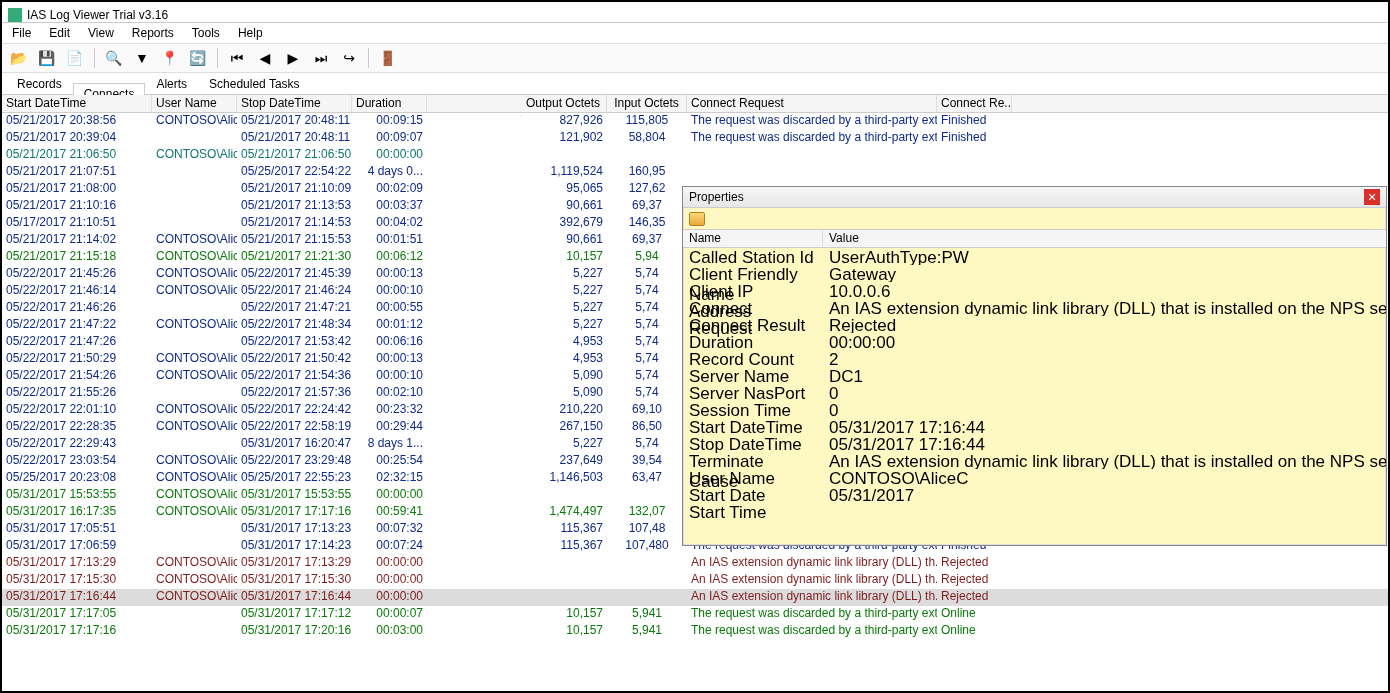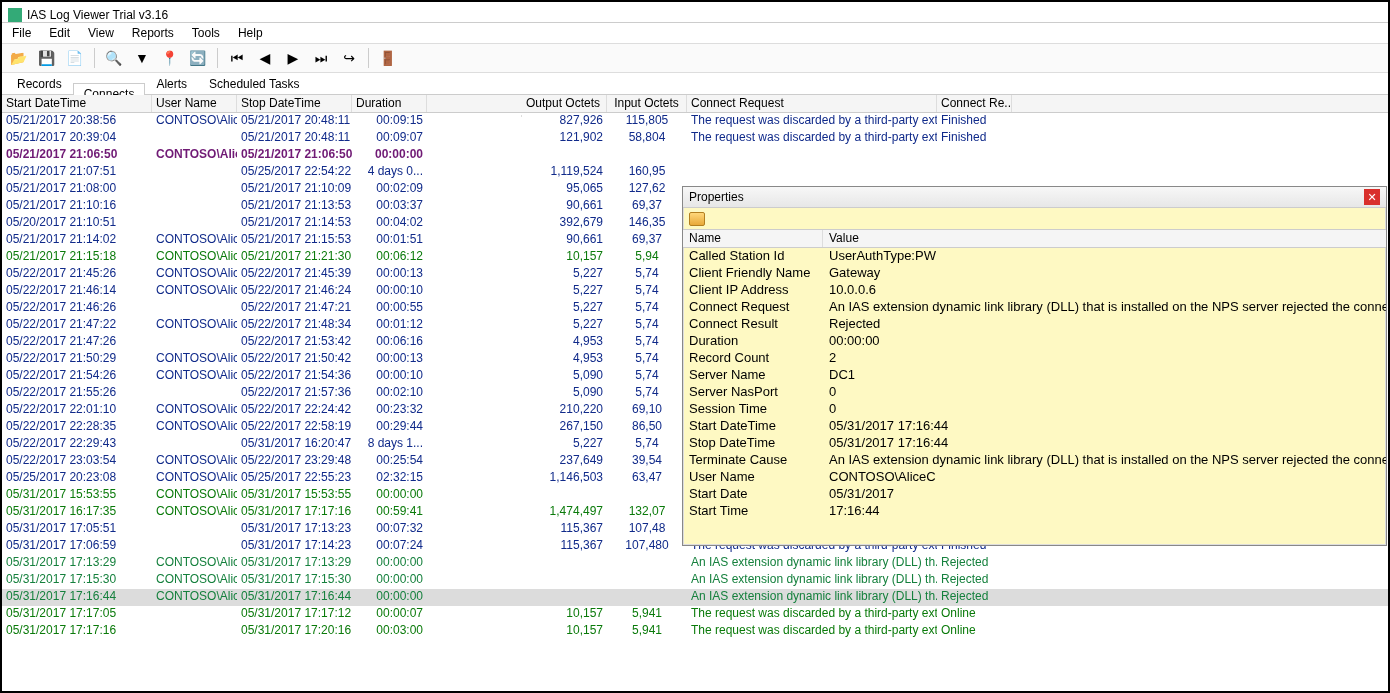--- a/index.html
+++ b/index.html
@@ -25,33 +25,33 @@
   .c-start   { width:150px; }
   .c-user    { width:85px;  }
   .c-stop    { width:115px; }
   .c-dur     { width:75px; text-align:right; }
   .c-ip      { width:95px; text-align:right;margin-top:20px; }
   .c-out     { width:85px; text-align:right; }
   .c-in      { width:80px;  text-align:center; }
   .c-req     { width:250px; }
   .c-res     { width:75px;  }
   .blue   { color:#102a8a; }
-  .gray   { color:#701a75;font-weight:bold;    }
+  .gray   { color:#0f766e;    }
   .green  { color:#0a7a0a; }
-  .red    { color:#15803d; }
+  .red    { color:#7f1d1d; }
   .props { position:absolute; left:680px; top:184px; width:705px; height:360px; background:#fef9c3; border:1px solid #888; box-shadow:0 0 0 1px #ddd inset; z-index:5; }
   .props-title { display:flex; align-items:center; padding:2px 6px; font-size:12px; background:linear-gradient(#f7f7f7,#e7e7e7); border-bottom:1px solid #ccc; }
   .props-title .close { margin-left:auto; width:16px; height:16px; background:#d9302c; color:#fff; font-size:11px; display:flex; align-items:center; justify-content:center; }
   .props-tool { height:22px; border-bottom:1px solid #ccc; padding:2px 6px; display:flex; align-items:center; }
   .props-tool .tiny { width:16px; height:14px; background:linear-gradient(#ffd77a,#e8a93a); border:1px solid #b37f20; border-radius:2px; }
   .props-head { display:flex; background:#f5f5f5; border-bottom:1px solid #ccc; font-size:12px; height:18px; }
   .ph-n { width:140px; padding:1px 6px; border-right:1px solid #ddd; }
   .ph-v { flex:1;     padding:1px 6px; }
   .props-body { overflow:auto; height:calc(100% - 22px - 22px - 18px); }
-  .prow { display:flex; font-size:13px; height:17px; }
+  .prow { display:flex; font-size:17px; height:17px; }
   .pn { width:140px; padding:0 6px; }
   .pv { flex:1;     padding:0 6px; white-space:nowrap; overflow:hidden; text-overflow:clip; }
   .props-body::-webkit-scrollbar { width:16px; }
   .props-body::-webkit-scrollbar-thumb { background:#c2c2c2; border:1px solid #aaa; }
 </style>
 </head>
 <body>
 
 <div class="window">
 
@@ -168,21 +168,21 @@
           <div class="c-user"></div>
           <div class="c-stop">05/21/2017 21:13:53</div>
           <div class="c-dur">00:03:37</div>
           <div class="c-ip"></div>
           <div class="c-out">90,661</div>
           <div class="c-in">69,37</div>
           <div class="c-req"></div>
           <div class="c-res"></div>
         </div>
         <div class="row blue">
-          <div class="c-start">05/20/2017 21:10:51</div>
+          <div class="c-start">05/17/2017 21:10:51</div>
           <div class="c-user"></div>
           <div class="c-stop">05/21/2017 21:14:53</div>
           <div class="c-dur">00:04:02</div>
           <div class="c-ip"></div>
           <div class="c-out">392,679</div>
           <div class="c-in">146,35</div>
           <div class="c-req"></div>
           <div class="c-res"></div>
         </div>
         <div class="row blue">
@@ -520,18 +520,17 @@
         <div class="prow">
           <div class="pn">User Name</div>
           <div class="pv">CONTOSO\AliceC</div>
         </div>
         <div class="prow">
           <div class="pn">Start Date</div>
           <div class="pv">05/31/2017</div>
         </div>
         <div class="prow">
           <div class="pn">Start Time</div>
-          <div class="pv">17:16:44</div>
         </div>
       </div>
   </div>
 
 </div>
 
 </body></html>

